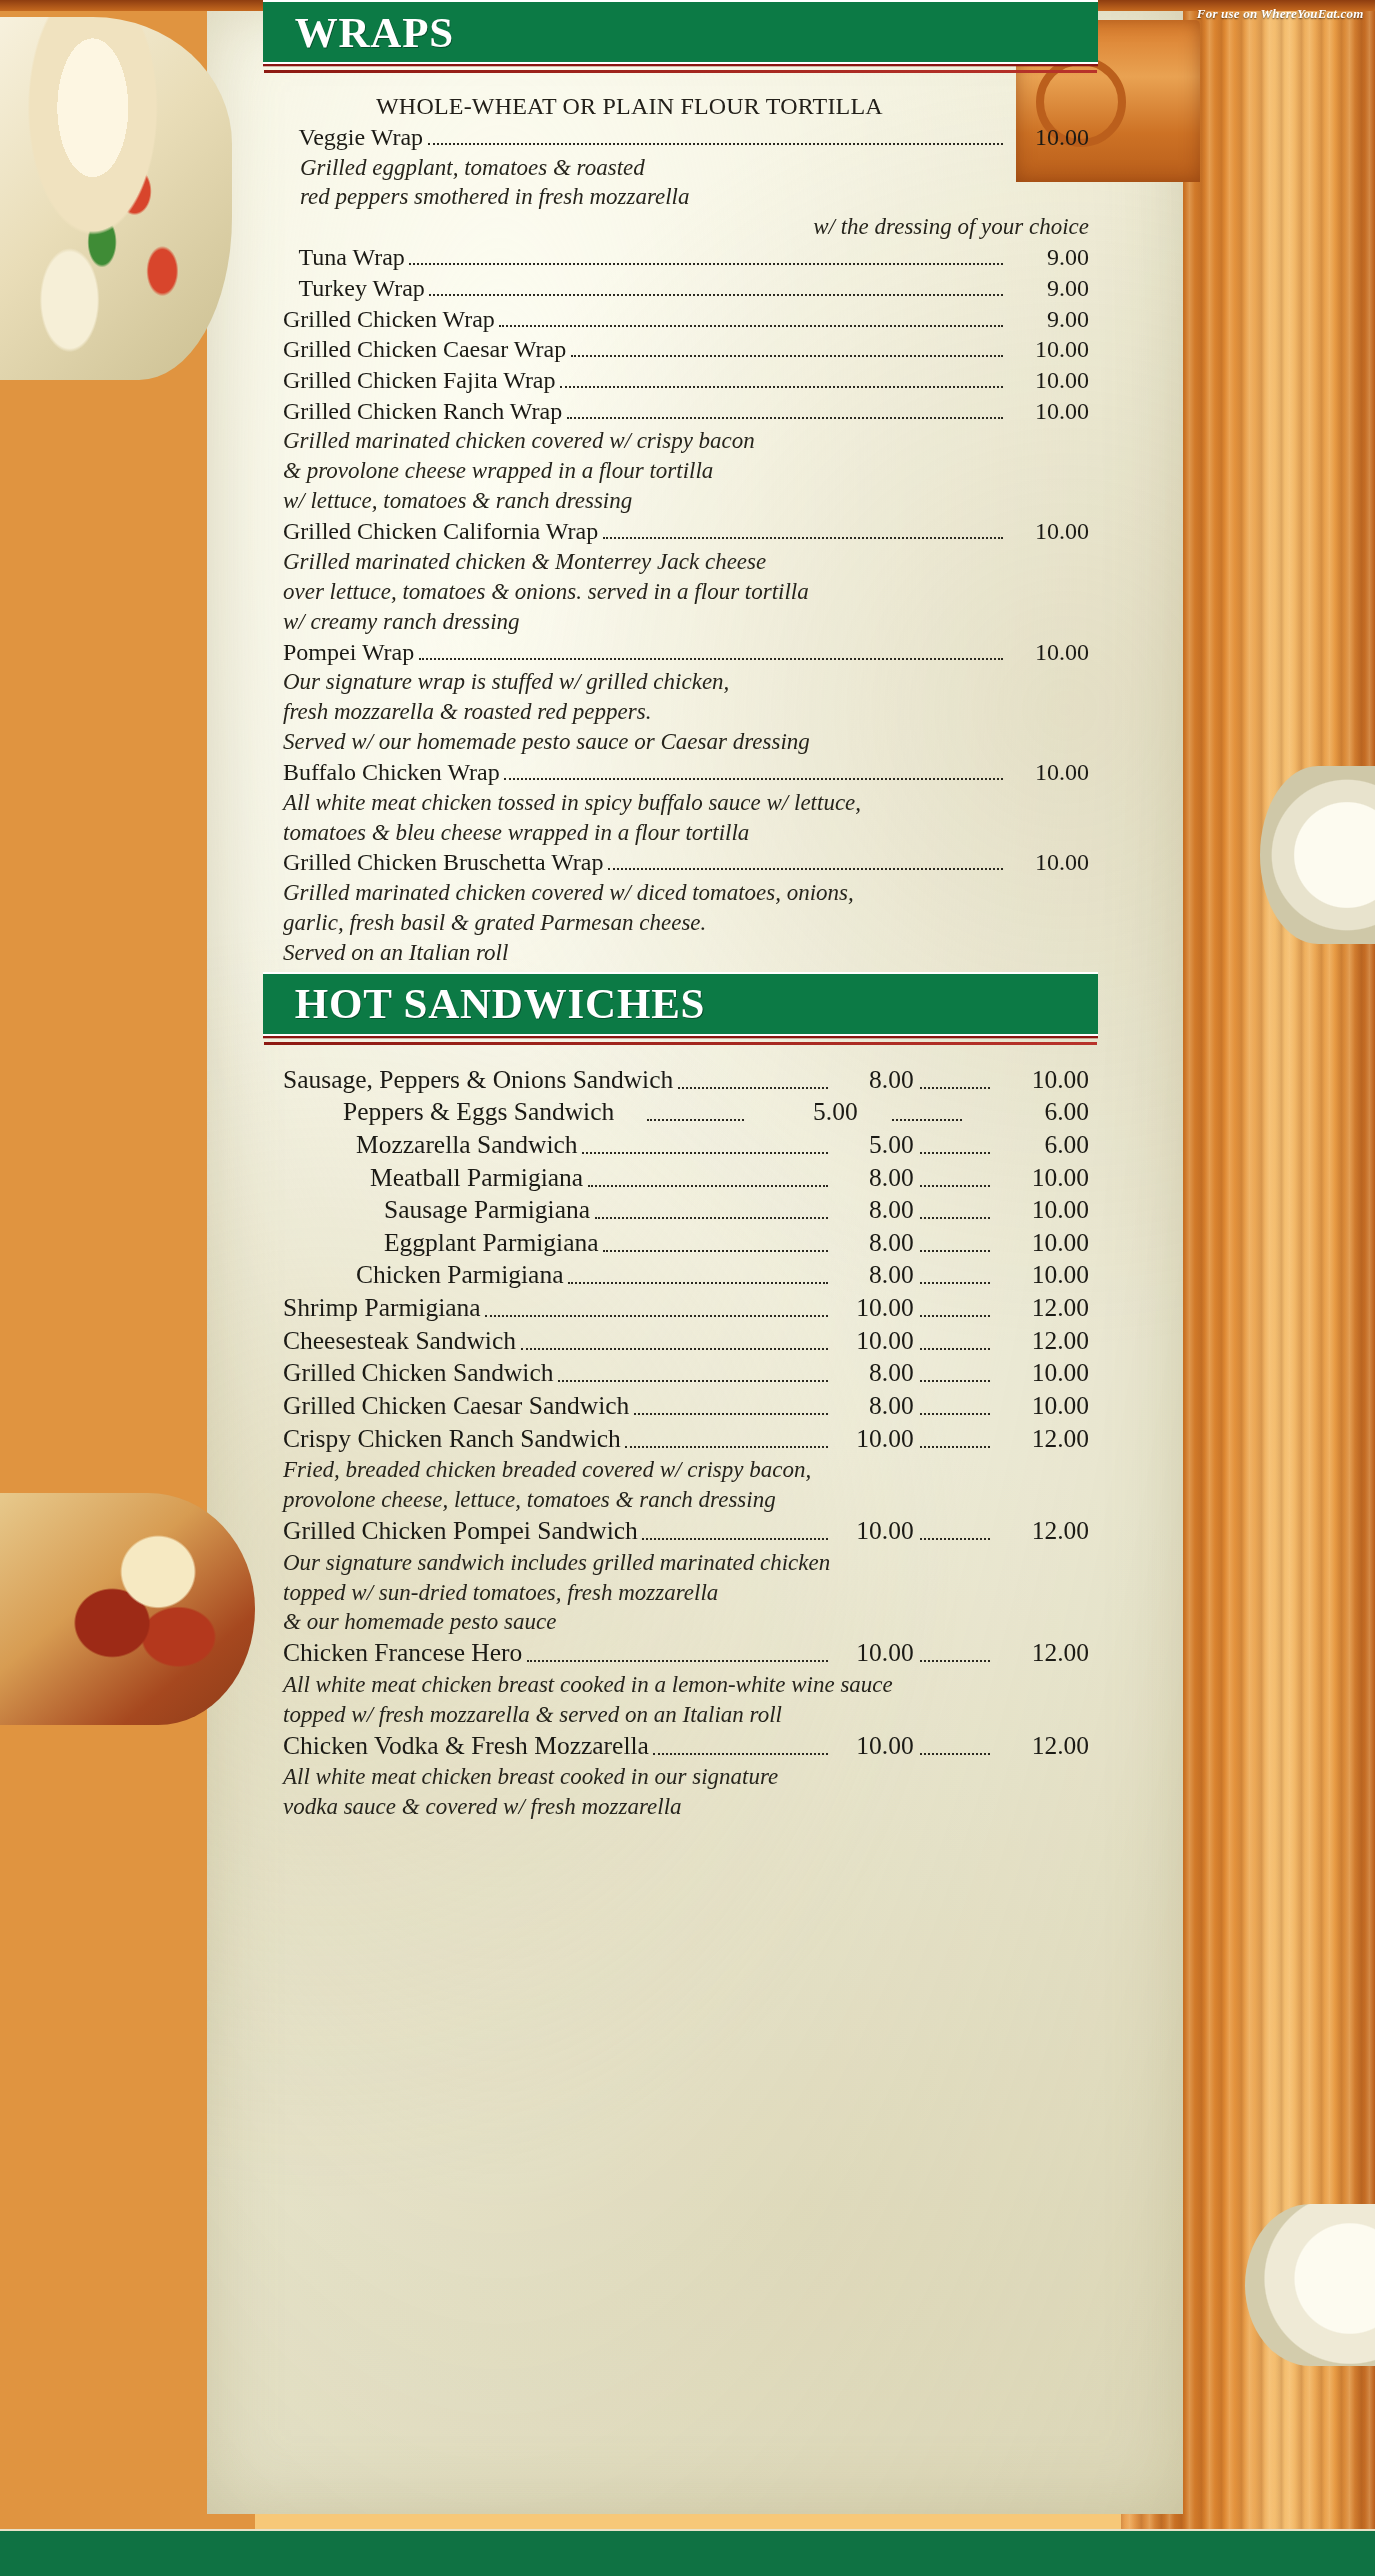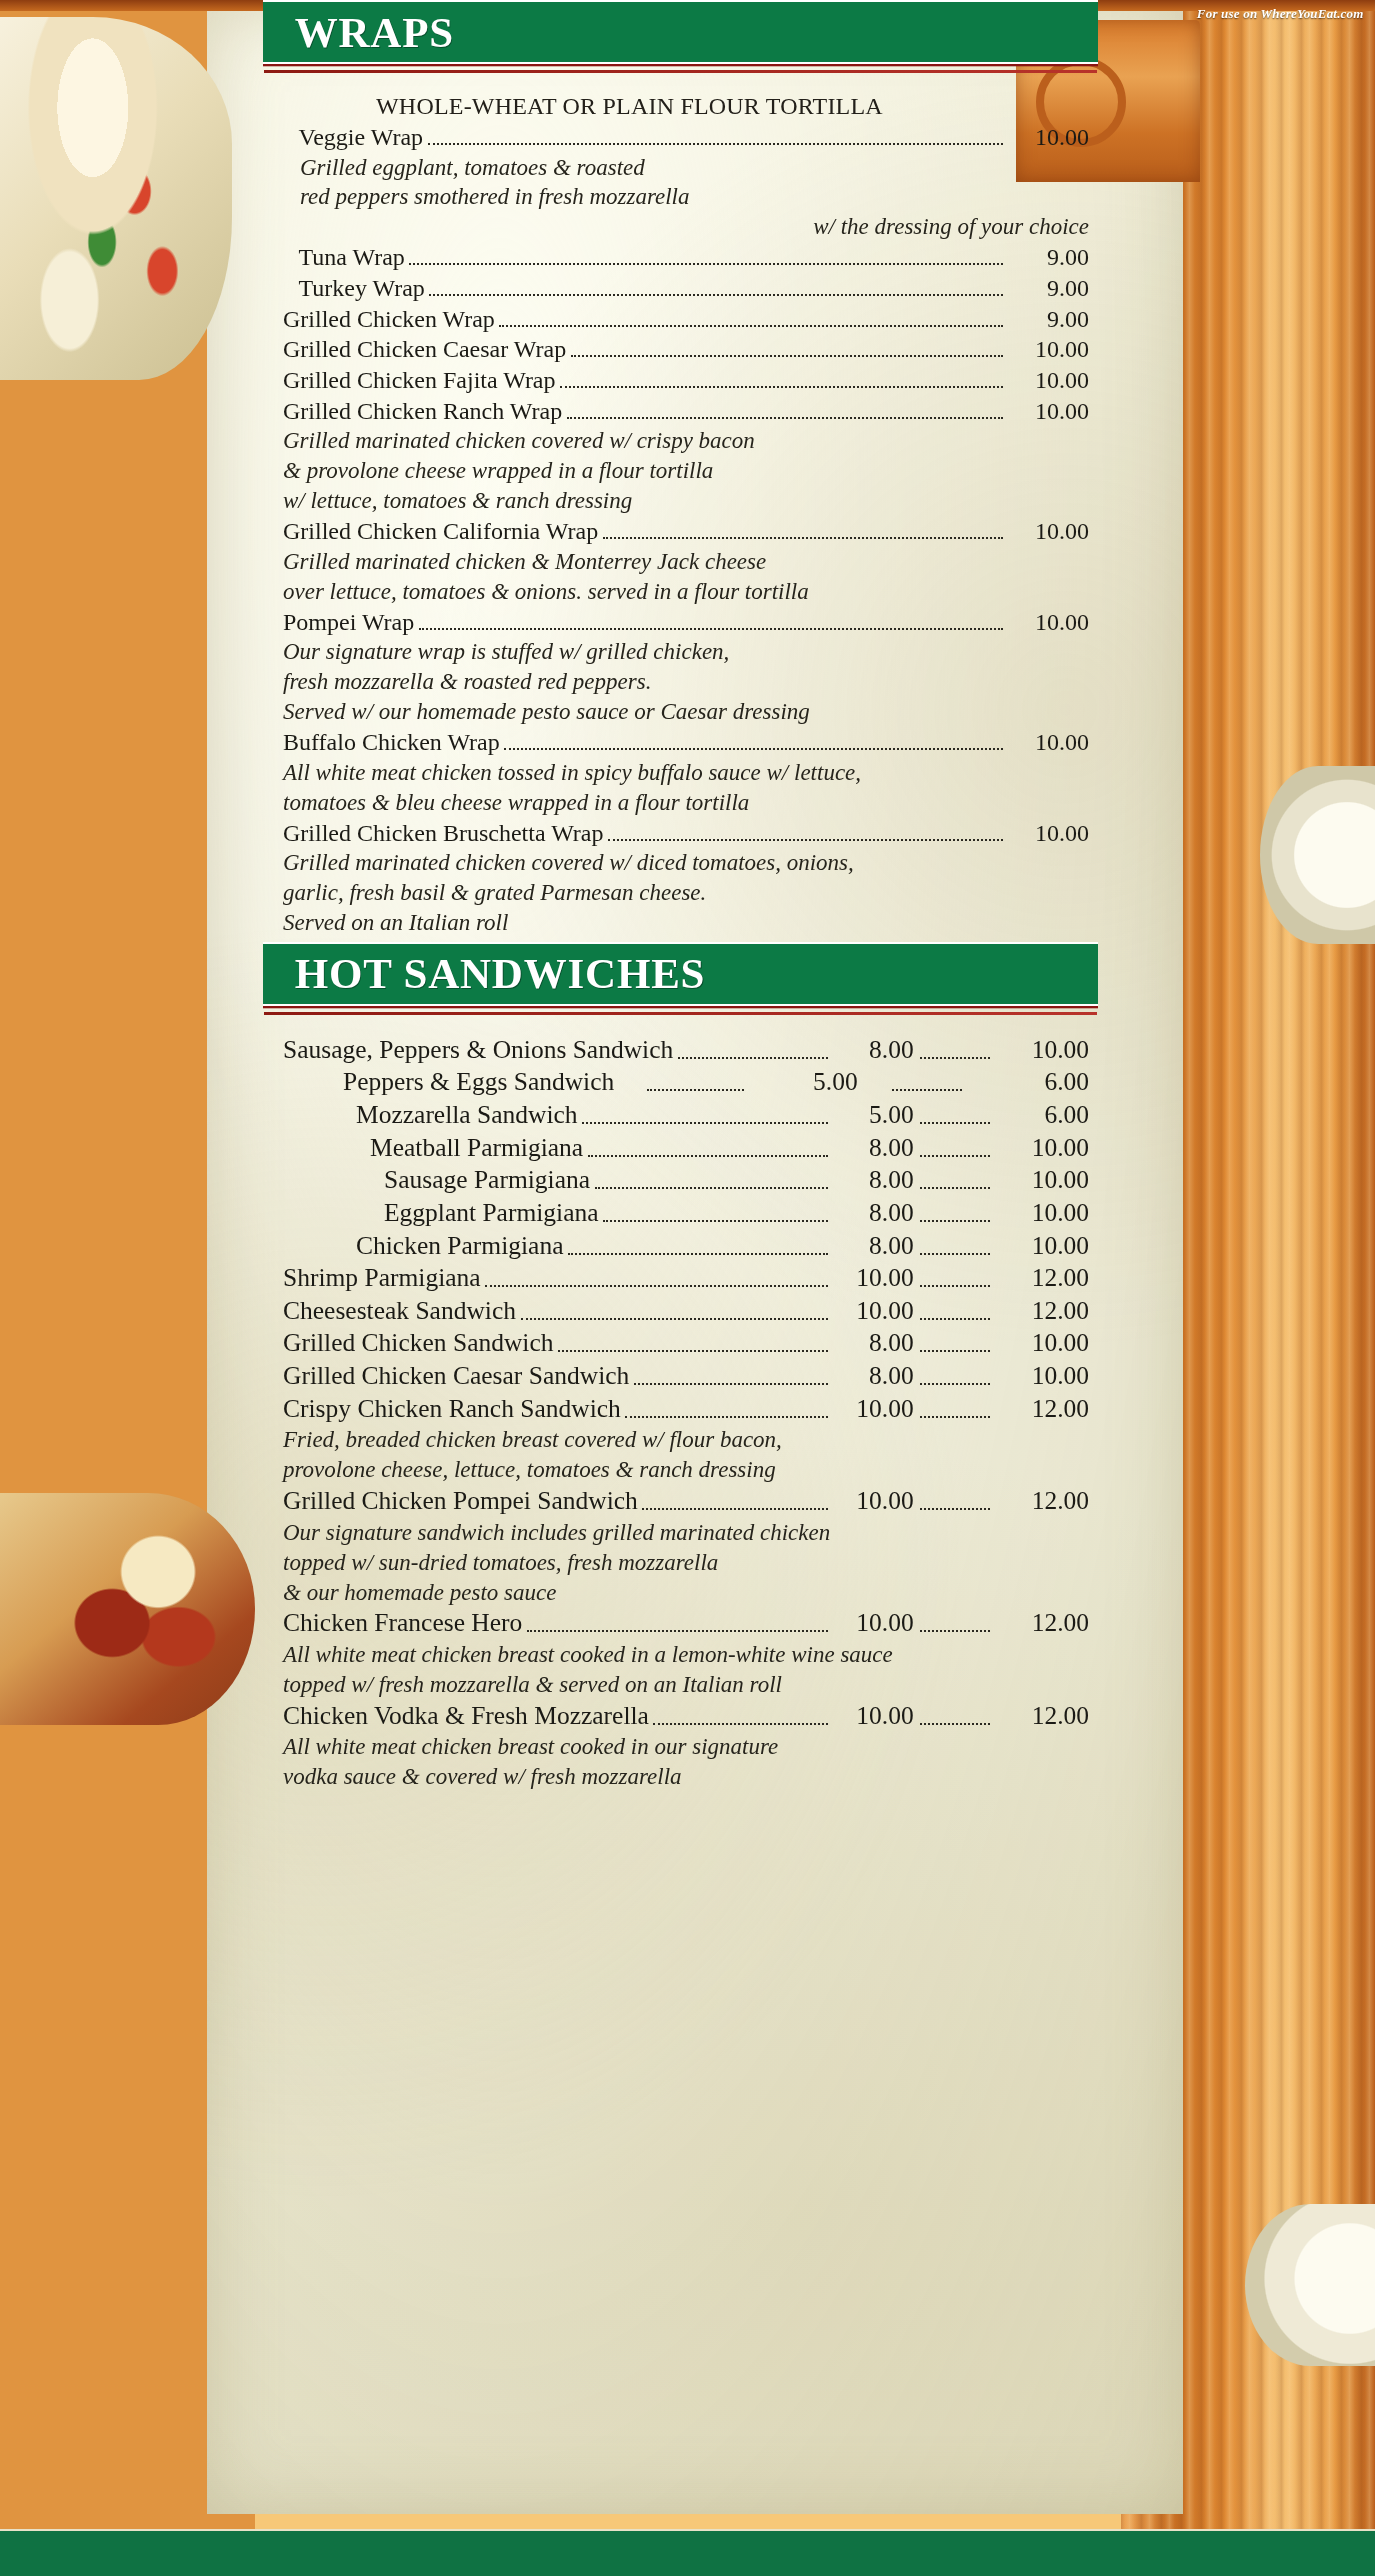--- a/index.html
+++ b/index.html
@@ -354,20 +354,21 @@
         <div class="desc">&amp; provolone cheese wrapped in a flour tortilla</div>
         <div class="desc">w/ lettuce, tomatoes &amp; ranch dressing</div>
 
         <div class="item">
           <span class="name">Grilled Chicken California Wrap</span>
           <span class="dots"></span>
           <span class="price">10.00</span>
         </div>
         <div class="desc">Grilled marinated chicken &amp; Monterrey Jack cheese</div>
         <div class="desc">over lettuce, tomatoes &amp; onions. served in a flour tortilla</div>
+        <div class="desc">w/ creamy ranch dressing</div>
 
         <div class="item">
           <span class="name">Pompei Wrap</span>
           <span class="dots"></span>
           <span class="price">10.00</span>
         </div>
         <div class="desc">Our signature wrap is stuffed w/ grilled chicken,</div>
         <div class="desc">fresh mozzarella &amp; roasted red peppers.</div>
         <div class="desc">Served w/ our homemade pesto sauce or Caesar dressing</div>
 
@@ -487,21 +488,21 @@
         </div>
 
         <div class="item">
           <span class="name">Crispy Chicken Ranch Sandwich</span>
           <span class="dots"></span>
           <span class="price">10.00</span>
           <span class="dots-short"></span>
           <span class="price2">12.00</span>
         </div>
 
-        <div class="desc">Fried, breaded chicken breast covered w/ flour bacon,</div>
+        <div class="desc">Fried, breaded chicken breaded covered w/ crispy bacon,</div>
         <div class="desc">provolone cheese, lettuce, tomatoes &amp; ranch dressing</div>
 
         <div class="item">
           <span class="name">Grilled Chicken Pompei Sandwich</span>
           <span class="dots"></span>
           <span class="price">10.00</span>
           <span class="dots-short"></span>
           <span class="price2">12.00</span>
         </div>
 

